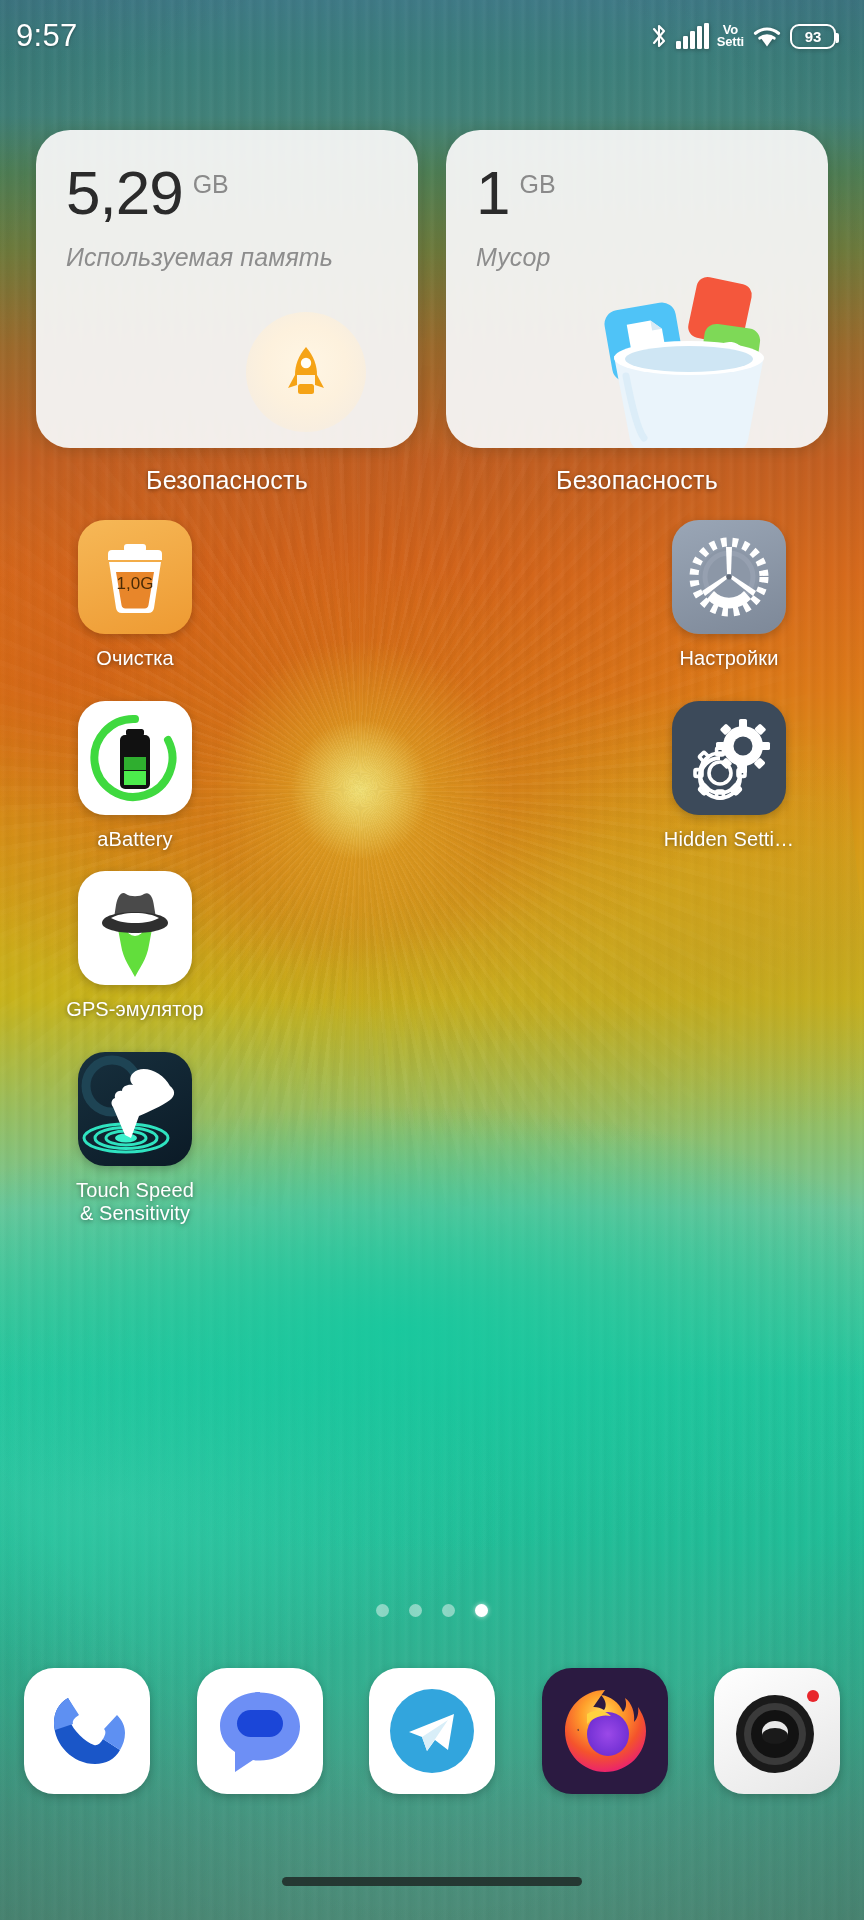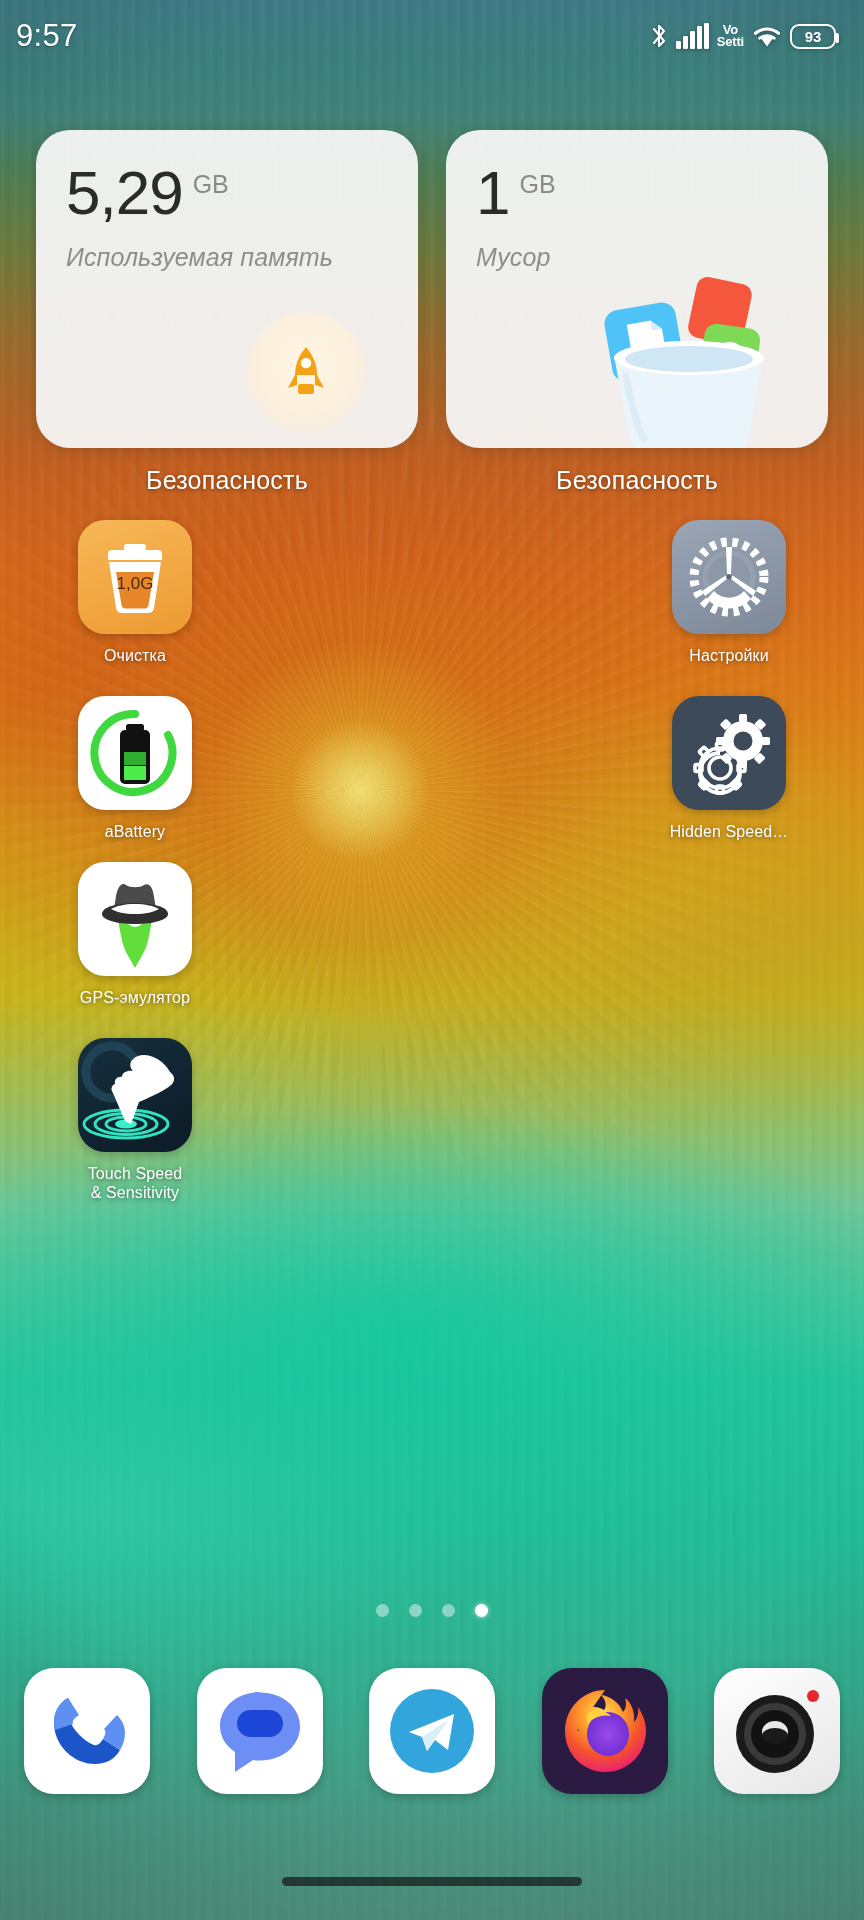--- a/index.html
+++ b/index.html
@@ -120,21 +120,21 @@
   .trash-ill { position:absolute; right:34px; bottom:0; width:210px; height:180px; }
 
   
   #appgrid { position:absolute; top:520px; left:0; right:0; z-index:5; }
   .app-row { display:flex; padding:0 36px; margin-bottom:14px; }
   .app-cell { width:25%; display:flex; flex-direction:column; align-items:center; }
   .app-cell.spacer { visibility:hidden; }
   .app-icon { width:114px; height:114px; border-radius:27px; overflow:hidden;
     box-shadow:0 3px 10px rgba(0,0,0,.22); position:relative;
     display:flex; justify-content:center; }
-  .app-label { margin-top:13px; font-size:16px; color:#fff; text-align:center;
+  .app-label { margin-top:13px; font-size:20px; color:#fff; text-align:center;
     line-height:1.18; letter-spacing:.1px; text-shadow:0 1px 5px rgba(0,0,0,.5);
     max-width:185px; }
 
   
   #dots { position:absolute; top:1604px; left:0; right:0; z-index:6;
     display:flex; justify-content:center; gap:20px; }
   .dot { width:13px; height:13px; border-radius:50%; background:rgba(255,255,255,.45); }
   .dot.active { background:#fff; box-shadow:0 0 5px rgba(255,255,255,.7); }
 
   
@@ -344,21 +344,21 @@
               <rect x="18" y="-4" width="9" height="8" rx="1.6"></rect>
               <rect x="-21" y="-21" width="8" height="9" rx="1.6" transform="rotate(45 -17 -17)"></rect>
               <rect x="13" y="13" width="8" height="9" rx="1.6" transform="rotate(45 17 17)"></rect>
               <rect x="-21" y="13" width="8" height="9" rx="1.6" transform="rotate(-45 -17 17)"></rect>
               <rect x="13" y="-21" width="8" height="9" rx="1.6" transform="rotate(-45 17 -17)"></rect>
             </g>
             <circle r="9.5" fill="#3C4A5A"></circle>
           </g>
         </svg>
       </div>
-      <div class="app-label">Hidden Speed…</div>
+      <div class="app-label">Hidden Setti…</div>
     </div>
   </div>
 
   <div class="app-row" style="margin-top:20px;">
     <div class="app-cell">
       <div class="app-icon" style="background:#FFFFFF;">
         <svg width="114" height="114" viewBox="0 0 114 114">
           <path d="M40 58 h34 l-3 16 c-2 14 -10 24 -14 32 c-4 -8 -12 -18 -14 -32 Z" fill="#62DE3C"></path>
           <circle cx="57" cy="56" r="9" fill="#FFFFFF"></circle>
           <path d="M38 34 c2 -10 6 -14 10 -11 c4 3 14 3 18 0 c5 -3 9 2 10 12 l2 12 H36 Z" fill="#4A4A4A"></path>

